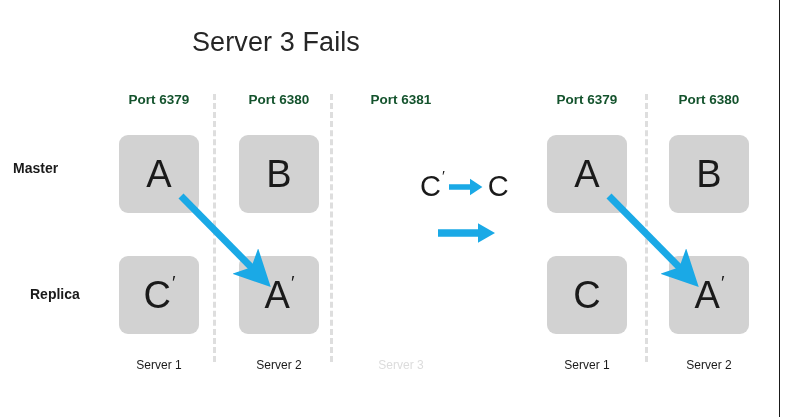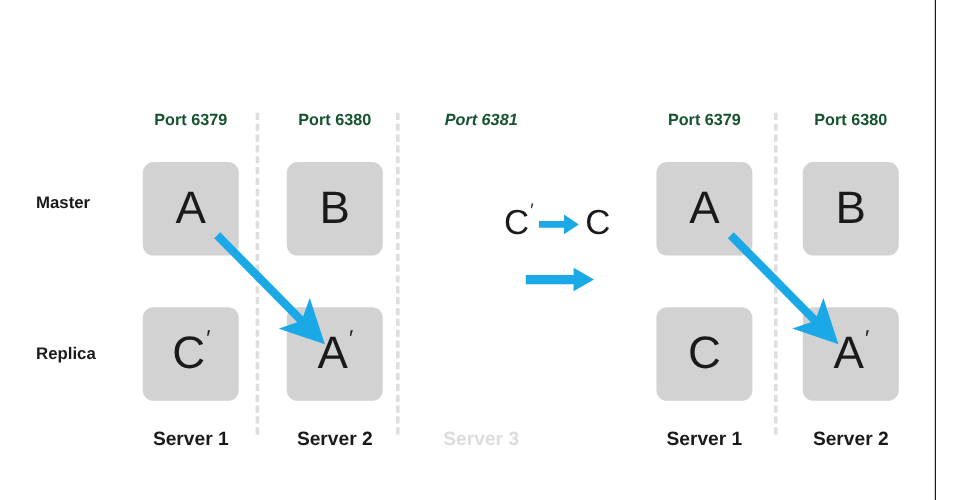--- a/index.html
+++ b/index.html
@@ -63,21 +63,21 @@
   }
 
   
   .row-label {
     position: absolute;
     font-size: 14px;
     font-weight: bold;
     color: #1a1a1a;
     white-space: nowrap;
   }
-  .row-label.master  { left: 30px; top: 160px; }
+  .row-label.master  { left: 13px; top: 160px; }
   .row-label.replica { left: 30px; top: 286px; }
 
   
   .node {
     position: absolute;
     width: 80px;
     height: 78px;
     background: #d2d2d2;
     border-radius: 9px;
     display: flex;
@@ -98,22 +98,22 @@
     position: relative;
     top: -5px;
     left: 1px;
     font-weight: 400;
   }
 
   
   .server-label {
     position: absolute;
     top: 358px;
-    font-size: 16px;
-    font-weight: bold;
+    font-size: 12px;
+    font-weight: normal;
     color: #1a1a1a;
     white-space: nowrap;
     text-align: center;
   }
   .server-label.faded { color: #dcdcdc; }
 
   
   .legend-row {
     position: absolute;
     display: flex;
@@ -147,28 +147,29 @@
     pointer-events: none;
   }
 </style>
 </head>
 <body>
 
 <div id="canvas">
 
   <div class="edge-line"></div>
 
+  <div class="title">Server 3 Fails</div>
 
   <div class="divider" style="left:213px;"></div>
   <div class="divider" style="left:330px;"></div>
   <div class="divider" style="left:645px;"></div>
 
   <div class="port-label" style="left:119px; width:80px;">Port 6379</div>
   <div class="port-label" style="left:239px; width:80px;">Port 6380</div>
-  <div class="port-label" style="left:361px; width:80px;font-style:italic;">Port 6381</div>
+  <div class="port-label" style="left:361px; width:80px;">Port 6381</div>
   <div class="port-label" style="left:547px; width:80px;">Port 6379</div>
   <div class="port-label" style="left:669px; width:80px;">Port 6380</div>
 
   <div class="row-label master">Master</div>
   <div class="row-label replica">Replica</div>
 
   <div class="node" style="left:119px; top:135px;">
     <span class="glyph"><span>A</span><span class="prime"></span></span>
   </div>
   <div class="node" style="left:239px; top:135px;">

